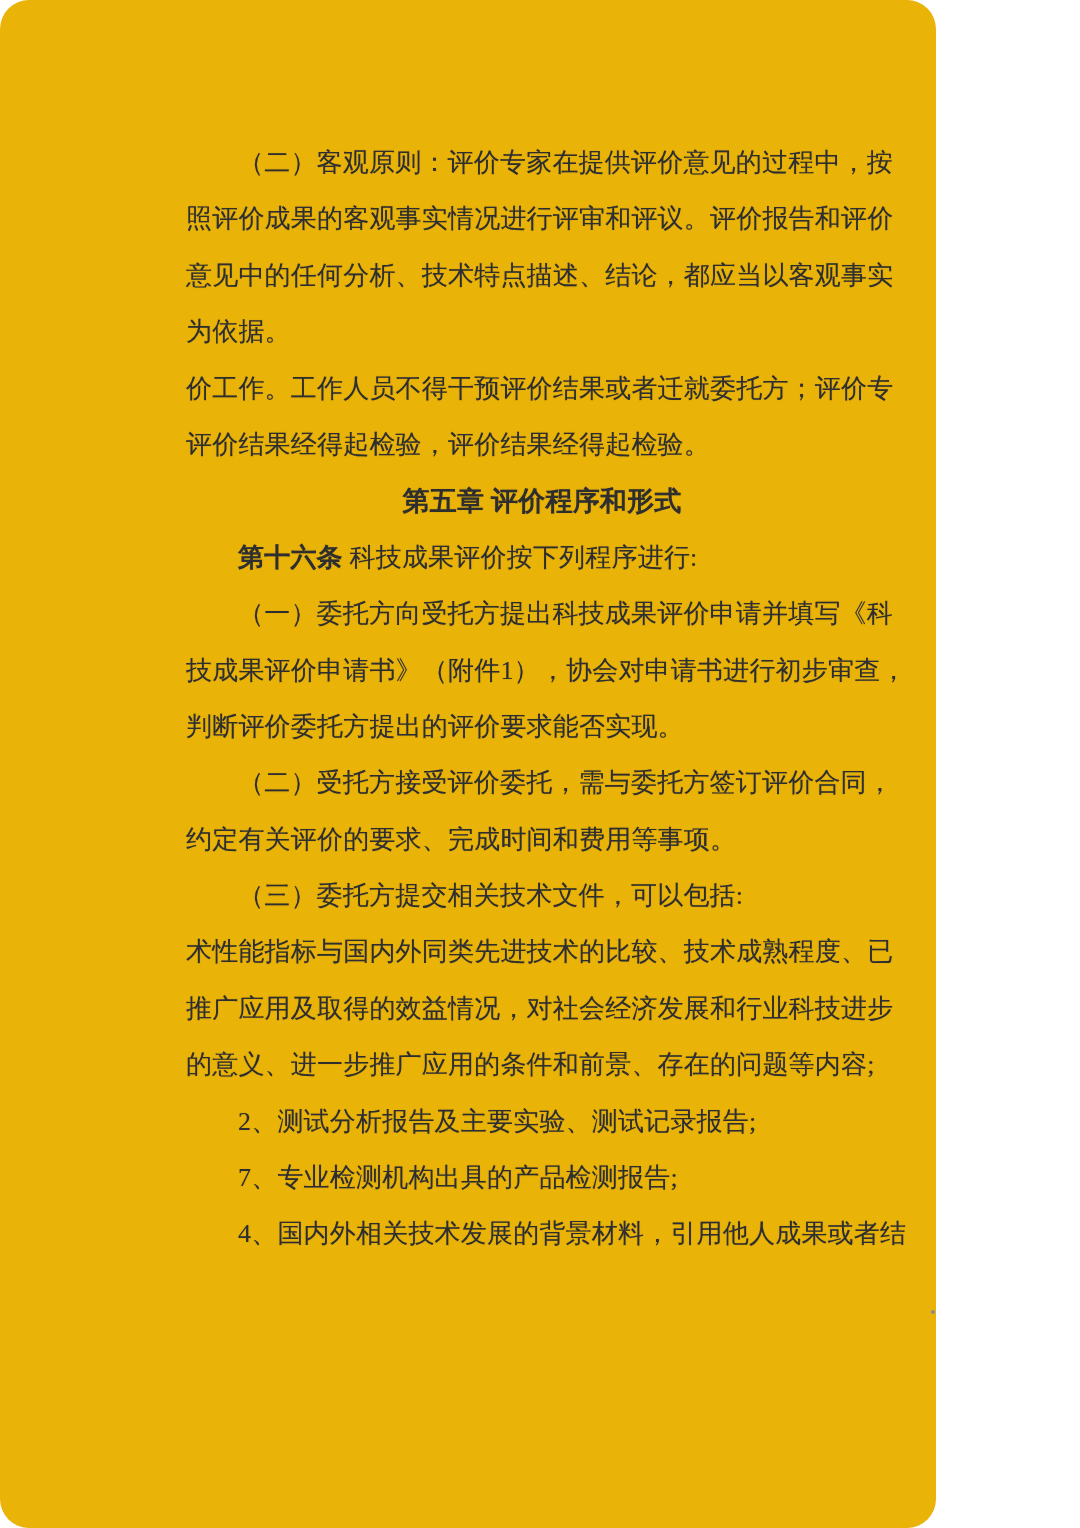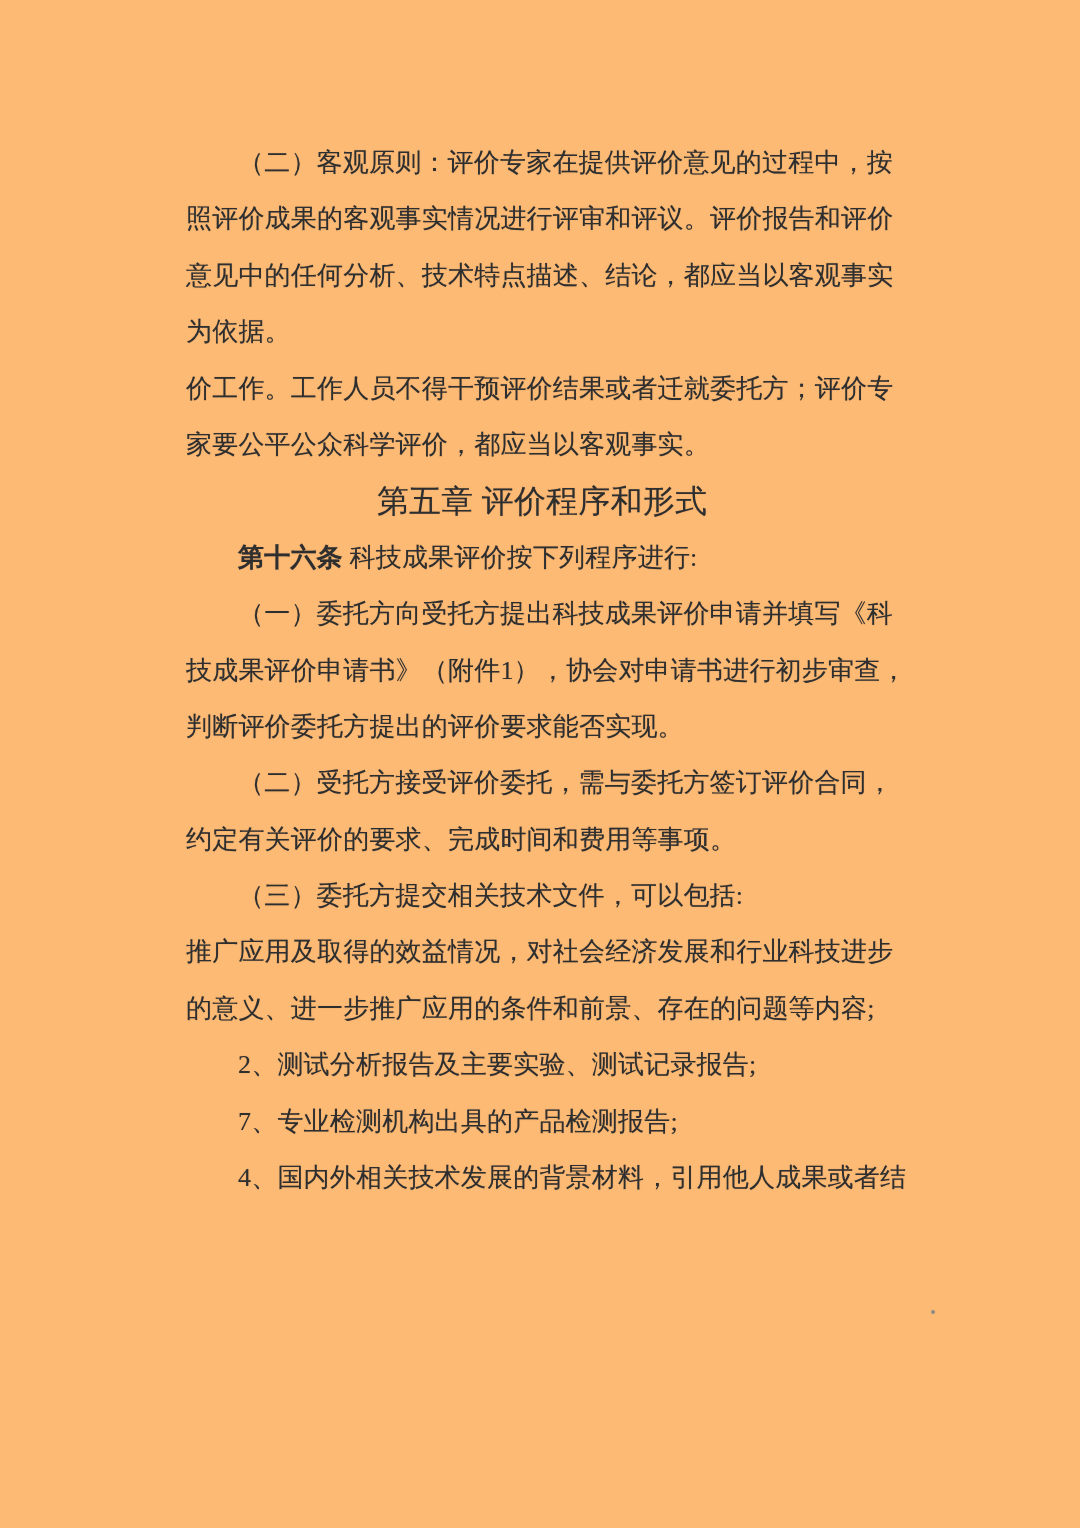--- a/index.html
+++ b/index.html
@@ -7,23 +7,24 @@
     padding: 0;
   }
   body {
     width: 1080px;
     height: 1528px;
     background: #ffffff;
     overflow: hidden;
   }
   .page {
     position: relative;
-    width: 1080px;
+    width: 936px;
     height: 1528px;
-    background: #fdba74;
+    background: #eab308;
+    border-radius: 29px;
   }
   .doc {
     position: absolute;
     left: 186px;
     top: 135px;
     width: 712px;
     font-family: "Liberation Serif", "DejaVu Serif", serif;
     font-size: 26px;
     color: #2e2e2e;
     text-shadow: 0 0 1px rgba(70,70,70,0.45);
@@ -33,22 +34,22 @@
     line-height: 56.4px;
     white-space: pre;
     letter-spacing: 0.2px;
   }
   .line.indent {
     padding-left: 52px;
   }
   .line.heading {
     padding-left: 0;
     text-align: center;
-    font-weight: normal;
-    font-size: 32px;
+    font-weight: bold;
+    font-size: 27px;
   }
   .line b {
     font-weight: bold;
   }
   .speck {
     position: absolute;
     left: 931px;
     top: 1310px;
     width: 4px;
     height: 4px;
@@ -59,29 +60,30 @@
 </head>
 <body>
 
 <div class="page">
   <div class="doc">
       <div class="line indent">（二）客观原则：评价专家在提供评价意见的过程中，按</div>
       <div class="line">照评价成果的客观事实情况进行评审和评议。评价报告和评价</div>
       <div class="line">意见中的任何分析、技术特点描述、结论，都应当以客观事实</div>
       <div class="line">为依据。</div>
       <div class="line">价工作。工作人员不得干预评价结果或者迁就委托方；评价专</div>
-      <div class="line">家要公平公众科学评价，都应当以客观事实。</div>
+      <div class="line">评价结果经得起检验，评价结果经得起检验。</div>
       <div class="line heading">第五章 评价程序和形式</div>
       <div class="line indent"><b>第十六条</b> 科技成果评价按下列程序进行:</div>
       <div class="line indent">（一）委托方向受托方提出科技成果评价申请并填写《科</div>
       <div class="line">技成果评价申请书》（附件1），协会对申请书进行初步审查，</div>
       <div class="line">判断评价委托方提出的评价要求能否实现。</div>
       <div class="line indent">（二）受托方接受评价委托，需与委托方签订评价合同，</div>
       <div class="line">约定有关评价的要求、完成时间和费用等事项。</div>
       <div class="line indent">（三）委托方提交相关技术文件，可以包括:</div>
+      <div class="line">术性能指标与国内外同类先进技术的比较、技术成熟程度、已</div>
       <div class="line">推广应用及取得的效益情况，对社会经济发展和行业科技进步</div>
       <div class="line">的意义、进一步推广应用的条件和前景、存在的问题等内容;</div>
       <div class="line indent">2、测试分析报告及主要实验、测试记录报告;</div>
       <div class="line indent">7、专业检测机构出具的产品检测报告;</div>
       <div class="line indent">4、国内外相关技术发展的背景材料，引用他人成果或者结</div>
     </div>
   <div class="speck"></div>
 </div>
 
 </body></html>

